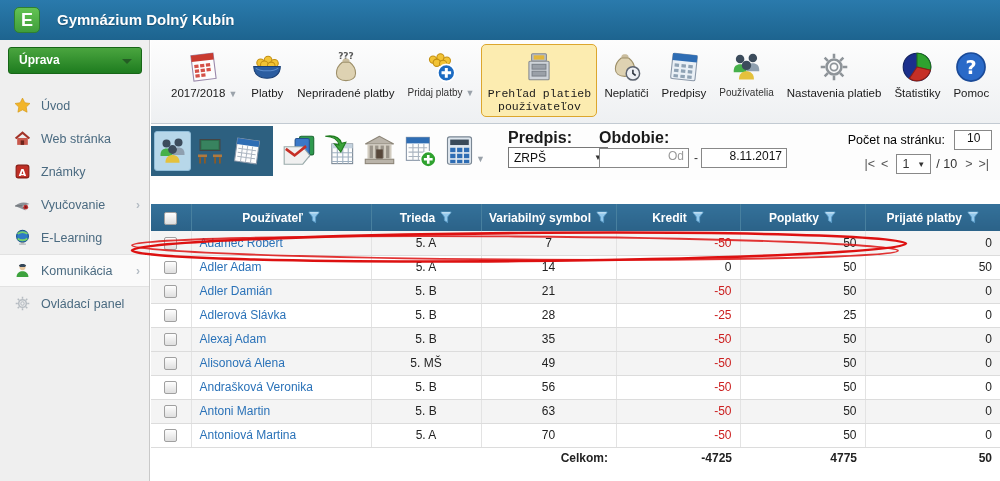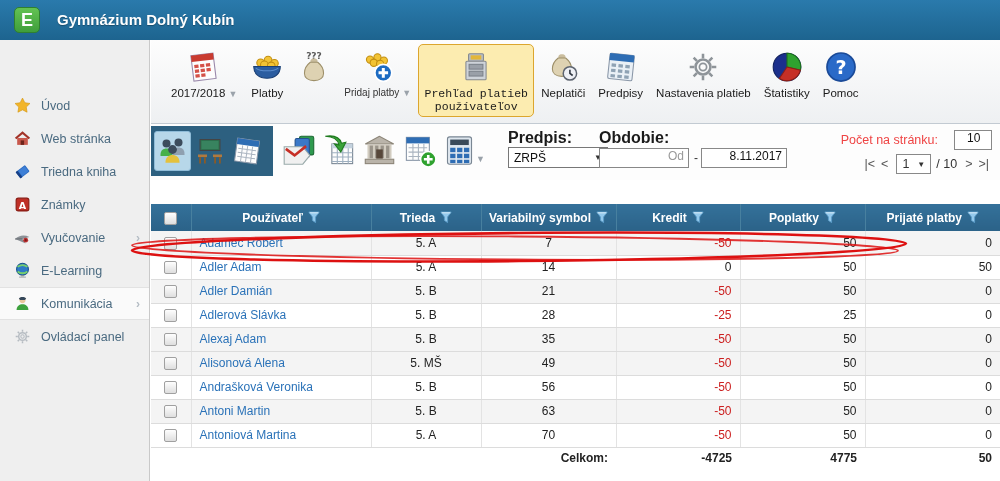--- a/index.html
+++ b/index.html
@@ -61,21 +61,21 @@
   .flabel { position:absolute; font-size:16px; font-weight:bold; color:#1a1a1a; }
   .fselect { position:absolute; height:21px; background:#fff; border:1px solid #777; font-size:12px;
     color:#111; display:flex; align-items:center; justify-content:space-between; padding:0 5px; cursor:pointer; }
   .fselect .sarr { font-size:8px; color:#333; }
   .finput { position:absolute; height:20px; background:#fff; border:1px solid #888; font-size:12px;
     text-align:right; padding:0 4px; color:#111; font-family:"Liberation Sans",sans-serif; }
   .finput.ph { color:#999; }
   .dash { position:absolute; font-size:12px; color:#333; }
 
   .perpage { position:absolute; right:8px; top:6px; display:flex; align-items:center; }
-  .perpage .pl { font-size:12.5px; color:#ef4444; margin-right:16px; }
+  .perpage .pl { font-size:12.5px; color:#000000; margin-right:9px; }
   .pp-input { width:38px; height:20px; border:1px solid #888; font-size:12px; text-align:right;
     padding:0 12px; font-family:"Liberation Sans",sans-serif; }
   .pager { position:absolute; right:8px; top:30px; display:flex; align-items:center; font-size:12.5px; color:#333; }
   .pager .pbtn { cursor:pointer; padding:0 3px; color:#555; }
   .pager .psel { border:1px solid #888; background:#fff; height:20px; display:flex; align-items:center;
     padding:0 5px; margin:0 5px; cursor:pointer; }
   .pager .psel .sarr { font-size:8px; margin-left:8px; color:#333; }
   .pager .pof { margin-right:5px; }
 
   
@@ -107,50 +107,42 @@
 <body>
 
 <div id="screen">
 
   <div class="topbar">
     <div class="logo">E</div>
     <div class="apptitle">Gymnázium Dolný Kubín</div>
   </div>
 
   <div class="sidebar">
+    <div class="uprava-btn">
+      <span>Úprava</span>
+      <span class="arr"></span>
+    </div>
     <div class="nav" id="nav">
         <div class="nav-item">
           <span class="nicon">
             <svg viewBox="0 0 16 16">
               <path d="M8 1l2.2 4.4 4.8.7-3.5 3.4.8 4.8L8 12.1 3.7 14.3l.8-4.8L1 6.1l4.8-.7z" fill="#f2b52a" stroke="#d3950f" stroke-width=".6"></path>
             </svg>
           </span>
           <span class="nlabel">Úvod</span>
         </div>
         <div class="nav-item">
           <span class="nicon">
             <svg viewBox="0 0 16 16">
               <path d="M1.5 8L8 2.5 14.5 8" fill="none" stroke="#a23328" stroke-width="2"></path>
               <rect x="3" y="7.5" width="10" height="6.5" fill="#c8584c"></rect>
               <rect x="6.3" y="9.8" width="3.2" height="4.2" fill="#6e241b"></rect>
             </svg>
           </span>
           <span class="nlabel">Web stránka</span>
-        </div>
-        <div class="nav-item">
-          <span class="nicon">
-            <svg viewBox="0 0 16 16">
-              <g transform="rotate(-38 8 8)">
-                <rect x="2.5" y="4.5" width="11" height="7.5" rx="1" fill="#2c6cc2"></rect>
-                <rect x="2.5" y="4.5" width="2.2" height="7.5" fill="#173f84"></rect>
-                <rect x="5.2" y="5.3" width="7.5" height="6" fill="#3d7fd6"></rect>
-              </g>
-            </svg>
-          </span>
-          <span class="nlabel">Triedna kniha</span>
         </div>
         <div class="nav-item">
           <span class="nicon">
             <svg viewBox="0 0 16 16">
               <rect x="2" y="2" width="12" height="12" rx="2" fill="#bf2f26" stroke="#871a12"></rect>
               <text x="8" y="11.8" font-size="9" font-weight="bold" fill="#fff" text-anchor="middle" font-family="DejaVu Sans">A</text>
             </svg>
           </span>
           <span class="nlabel">Známky</span>
         </div>
@@ -242,20 +234,21 @@
         <div class="tlabel">Platby</div>
       </div>
       <div class="titem">
         <span class="ticon">
           <svg viewBox="0 0 32 32">
             <text x="16" y="8.5" font-size="8.5" font-weight="bold" fill="#5a5a5a" text-anchor="middle" font-family="DejaVu Sans">???</text>
             <path d="M13 11.5c-1-1.8.2-3.5 3-3.5s4 1.7 3 3.5z" fill="#cabd9e"></path>
             <path d="M12.5 11.5h7c3.6 2.8 5.5 6.3 5.5 10.3 0 4.4-3.6 7-9 7s-9-2.6-9-7c0-4 1.9-7.5 5.5-10.3z" fill="#ded2b2" stroke="#9d8f69"></path>
           </svg>
         </span>
+        <div class="tlabel">Nepriradené platby</div>
       </div>
       <div class="titem">
         <span class="ticon">
           <svg viewBox="0 0 32 32">
             <g stroke="#c28f12" fill="#f2c335">
               <circle cx="8.5" cy="9" r="3.4"></circle>
               <circle cx="15.5" cy="7" r="3.4"></circle>
               <circle cx="21.5" cy="10" r="3.4"></circle>
               <circle cx="12" cy="12" r="3.4"></circle>
               <circle cx="18" cy="13" r="3.4"></circle>
@@ -303,20 +296,33 @@
                 <rect x="13.5" y="18.5" width="4.2" height="3"></rect>
                 <rect x="20" y="18.5" width="4.2" height="3"></rect>
                 <rect x="7" y="23.5" width="4.2" height="3"></rect>
                 <rect x="13.5" y="23.5" width="4.2" height="3"></rect>
                 <rect x="20" y="23.5" width="4.2" height="3"></rect>
               </g>
             </g>
           </svg>
         </span>
         <div class="tlabel">Predpisy</div>
+      </div>
+      <div class="titem">
+        <span class="ticon">
+          <svg viewBox="0 0 32 32">
+            <circle cx="9.5" cy="8.5" r="4" fill="#3c4c5c"></circle>
+            <path d="M3.5 19.5c0-4 2.7-6 6-6s6 2 6 6v1.5h-12z" fill="#46b04a"></path>
+            <circle cx="21.5" cy="7.5" r="4" fill="#3c4c5c"></circle>
+            <path d="M15.5 18.5c0-4 2.7-6 6-6s6 2 6 6V20h-12z" fill="#8fa0b0"></path>
+            <circle cx="15.5" cy="14.5" r="4.4" fill="#3c4c5c"></circle>
+            <path d="M8.5 27c0-4.6 3.2-7 7-7s7 2.4 7 7v.8h-14z" fill="#e4c13c"></path>
+          </svg>
+        </span>
+        <div class="tlabel small">Používatelia</div>
       </div>
       <div class="titem">
         <span class="ticon">
           <svg viewBox="0 0 32 32">
             <g fill="none" stroke="#8e9499" stroke-width="2.4">
               <circle cx="16" cy="16" r="7"></circle>
               <path d="M16 3.5v4.2M16 24.3v4.2M3.5 16h4.2M24.3 16h4.2M7.2 7.2l3 3M21.8 21.8l3 3M24.8 7.2l-3 3M10.2 21.8l-3 3"></path>
             </g>
             <circle cx="16" cy="16" r="3.4" fill="#fbfbfb" stroke="#8e9499" stroke-width="1.6"></circle>
           </svg>

